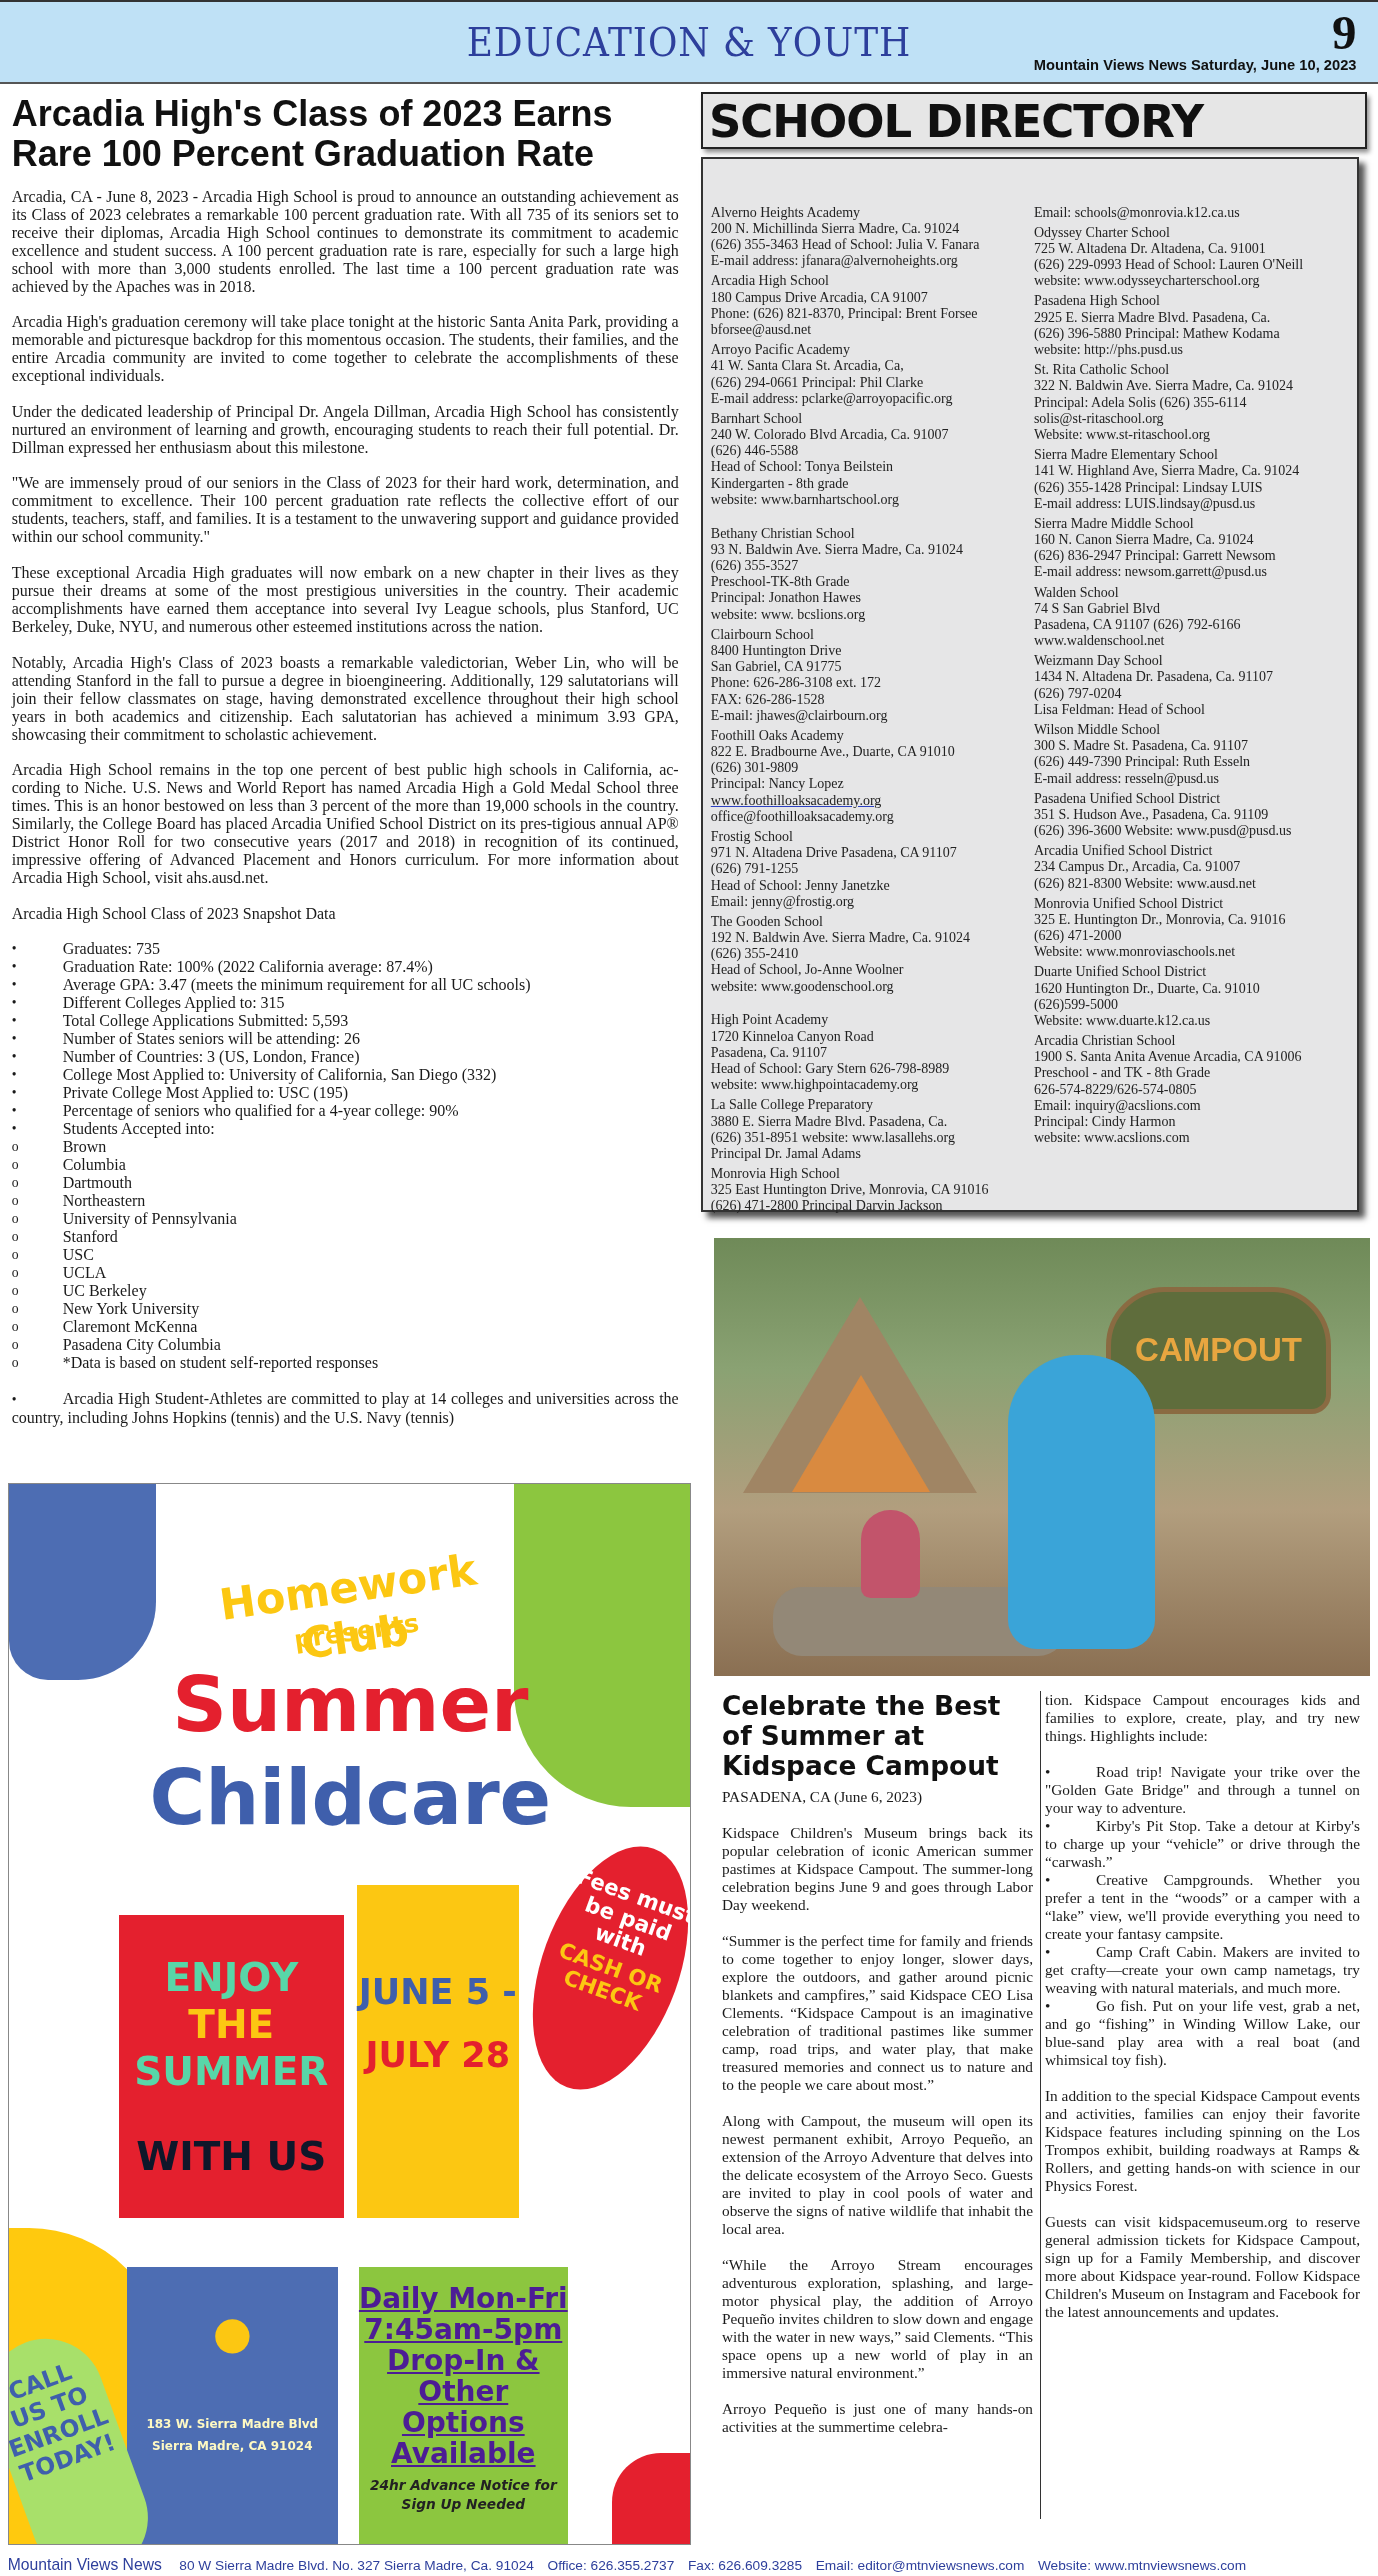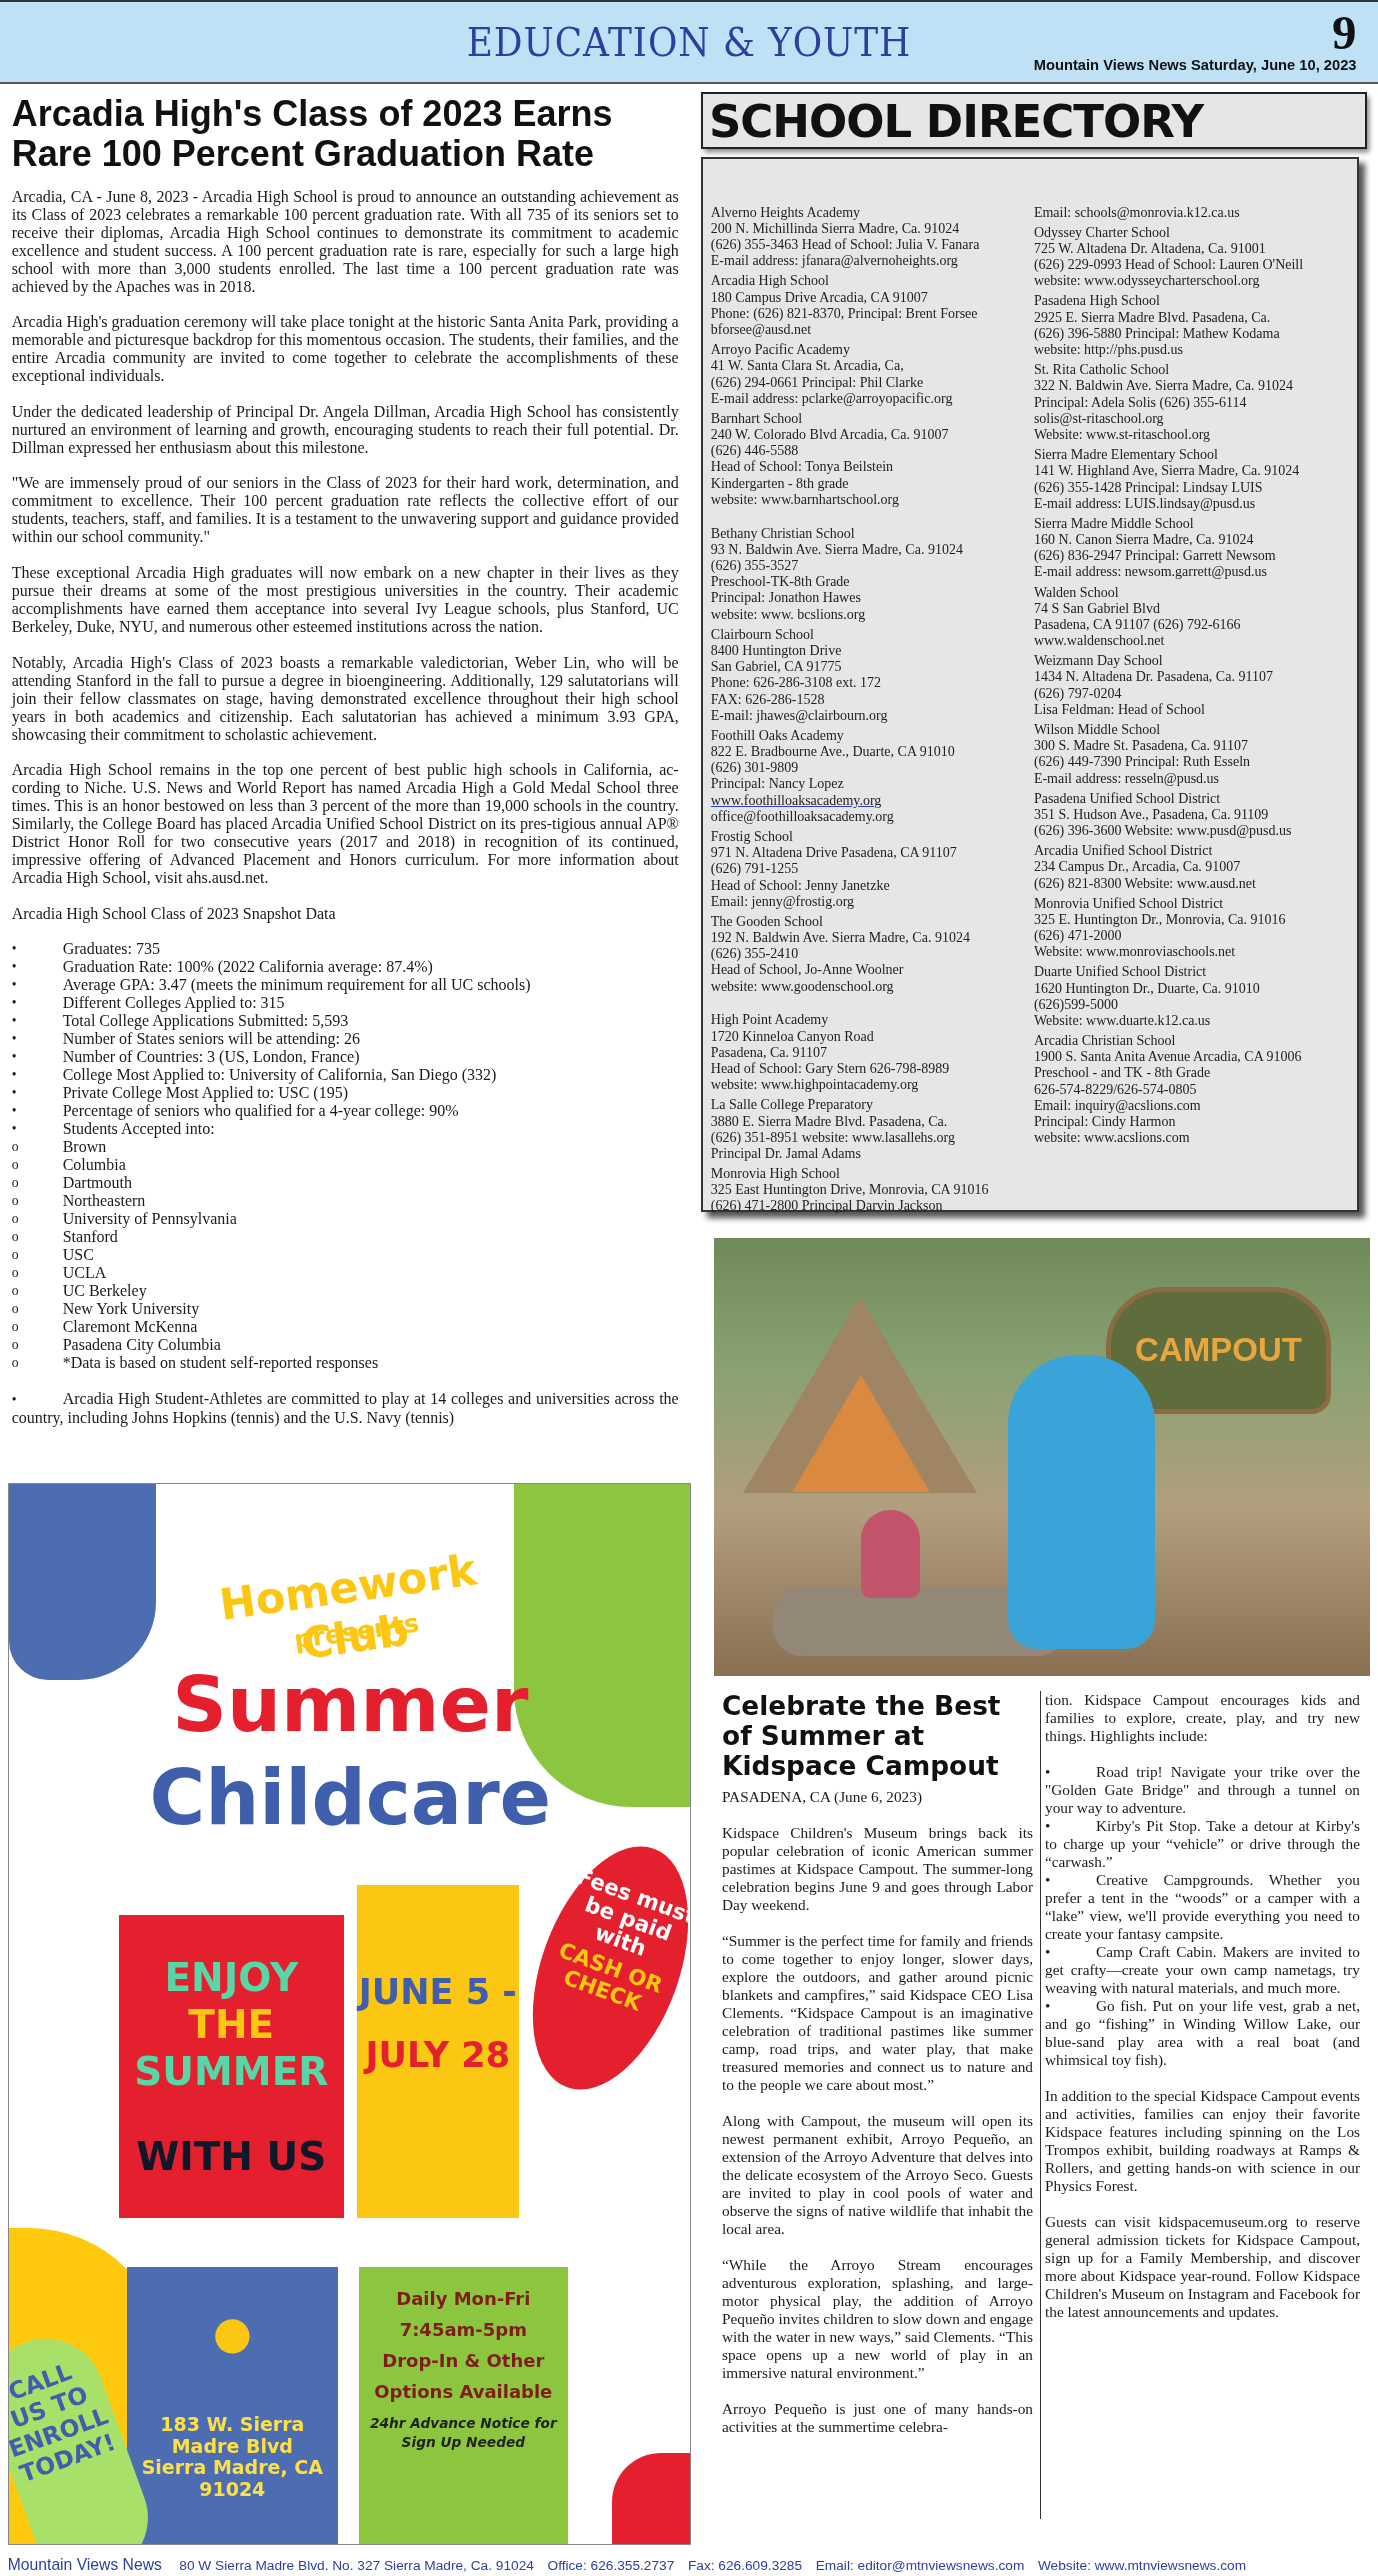--- a/index.html
+++ b/index.html
@@ -59,23 +59,23 @@
   .ad-enjoy-box .t-green { color: #58d6a8; } .ad-enjoy-box .t-yellow { color: #fcc712; }
   .ad-enjoy-box .withus { color: #0f172a; font-weight: bold; font-size: 39px; margin-top: 39px; text-align: center; }
   .ad-dates-box { position: absolute; left: 348px; top: 401px; width: 162px; height: 333px; background: #fcc712; text-align: center; padding-top: 86px; }
   .ad-dates-box .d1 { color: #3f5fac; font-weight: bold; font-size: 35px; line-height: 43px; }
   .ad-dates-box .d2 { color: #e4202e; font-weight: bold; font-size: 35px; line-height: 43px; margin-top: 19.6px; }
   .ad-fees { position: absolute; left: 533px; top: 357px; width: 137px; height: 254px; background: #e4202e; border-radius: 50%; transform: rotate(20deg); text-align: center; padding-top: 39px; }
   .ad-fees .f1 { color: #fff; font-weight: bold; font-size: 21.5px; line-height: 23.5px; }
   .ad-fees .f2 { color: #fcc712; font-weight: bold; font-size: 21.5px; line-height: 23.5px; margin-top: 5.9px; }
   .ad-addr-box { position: absolute; left: 118px; top: 783px; width: 211px; height: 303px; background: #4d6db3; text-align: center; padding-top: 147px; }
   .ad-addr-box .pin { color: #fcc712; font-size: 45px; position: absolute; left: 0; right: 0; top: 39px; }
-  .ad-addr-box .a { color: #fde047; font-weight: bold; font-size: 19px; line-height: 21.5px; }
+  .ad-addr-box .a { color: #fef9c3; font-weight: bold; font-size: 12px; line-height: 21.5px; }
   .ad-hours-box { position: absolute; left: 350px; top: 783px; width: 209px; height: 303px; background: #8cc63f; text-align: center; padding-top: 15.7px; }
-  .ad-hours-box .h { color: #7f1d1d; font-weight: bold; font-size: 18px; line-height: 31px; }
+  .ad-hours-box .h { color: #4c1d95; font-weight: bold; font-size: 28px; line-height: 31px; text-decoration: underline; }
   .ad-hours-box .n { color: #222; font-style: italic; font-weight: bold; font-size: 13.7px; line-height: 18.6px; margin-top: 7.8px; }
   .ad-call { position: absolute; left: 0; top: 851px; width: 117px; height: 245px; background: #a8e06a; border-radius: 59px; text-align: center; padding-top: 29px; transform: rotate(-20deg); }
   .ad-call span { display: block; color: #3f5fac; font-weight: bold; font-size: 23.5px; line-height: 27px; }
   .ad-fun { position: absolute; left: 127px; width: 440px; top: 1057px; text-align: center; color: #3f5fac; font-weight: bold; font-size: 21.5px; line-height: 25.4px; }
 
   
   .article-right { position: absolute; left: 722px; top: 1691px; width: 638px; }
   .ar-headline { position: absolute; left: 0; top: 0; width: 313px; font-family: "DejaVu Sans", sans-serif; font-weight: bold; font-size: 26.4px; line-height: 30px; color: #111; }
   .ar-col1 { position: absolute; left: 0; top: 97px; width: 311px; font-size: 15.3px; line-height: 18px; text-align: justify; }
   .ar-col2 { position: absolute; left: 323px; top: 0; width: 315px; font-size: 15.3px; line-height: 18px; text-align: justify; }

